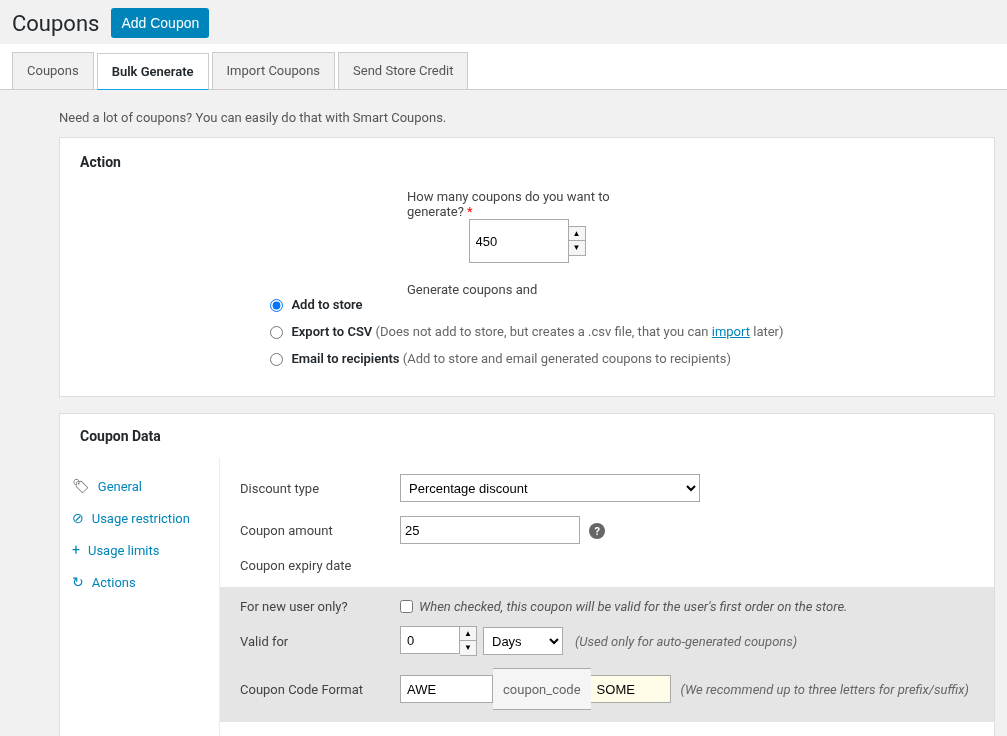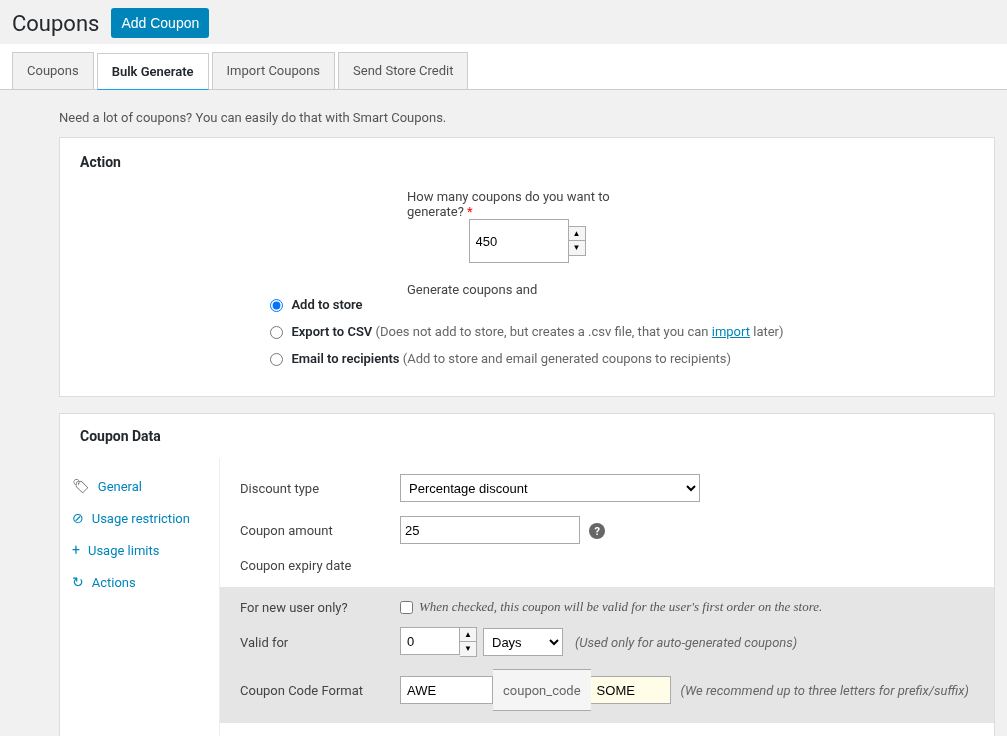--- a/index.html
+++ b/index.html
@@ -54,21 +54,21 @@
     .field-row { display: flex; align-items: center; margin-bottom: 14px; }
     .field-label { width: 160px; min-width: 160px; font-size: 13px; color: #444; }
     .field-control { flex: 1; }
 
     select.field-select { width: 300px; height: 28px; border: 1px solid #aaa; font-size: 13px; background: #fff; cursor: pointer; padding: 2px 4px; }
     input.field-input { width: 180px; height: 28px; border: 1px solid #aaa; padding: 2px 4px; font-size: 13px; }
     .help-icon { display: inline-flex; align-items: center; justify-content: center; width: 16px; height: 16px; background: #666; color: #fff; border-radius: 50%; font-size: 11px; margin-left: 6px; cursor: pointer; font-weight: bold; }
 
     .green-bg-section { background: #e5e5e5; padding: 12px 14px; margin: 0 -20px; padding-left: 20px; padding-right: 20px; margin-bottom: 14px; }
     .green-bg-section .field-row { margin-bottom: 0; }
-    .new-user-label { font-style: italic; font-size: 13px; color: #555; margin-left: 6px; font-family: Liberation Serif, serif; }
+    .new-user-label { font-style: italic; font-size: 13px; color: #555; margin-left: 6px; }
 
     .valid-for-wrap { display: flex; align-items: center; gap: 6px; }
     .valid-for-input { width: 60px; height: 28px; border: 1px solid #aaa; padding: 2px 6px; font-size: 13px; }
     select.small-select { width: 80px; height: 28px; border: 1px solid #aaa; font-size: 13px; background: #fff; cursor: pointer; padding: 2px 4px; }
     .auto-gen-note { color: #666; font-size: 13px; font-style: italic; margin-left: 6px; }
 
     .code-format-wrap { display: flex; align-items: center; gap: 0; }
     .code-prefix-input { width: 93px; height: 28px; border: 1px solid #aaa; padding: 2px 6px; font-size: 13px; }
     .code-label-badge { background: #f5f5f5; border: 1px solid #aaa; border-left: none; border-right: none; padding: 20px 10px; font-size: 13px; color: #666; height: 28px; display: flex; align-items: center; }
     .code-suffix-input { width: 80px; height: 28px; border: 1px solid #aaa; border-left: none; padding: 2px 6px; font-size: 13px; background: #fffde7; }

